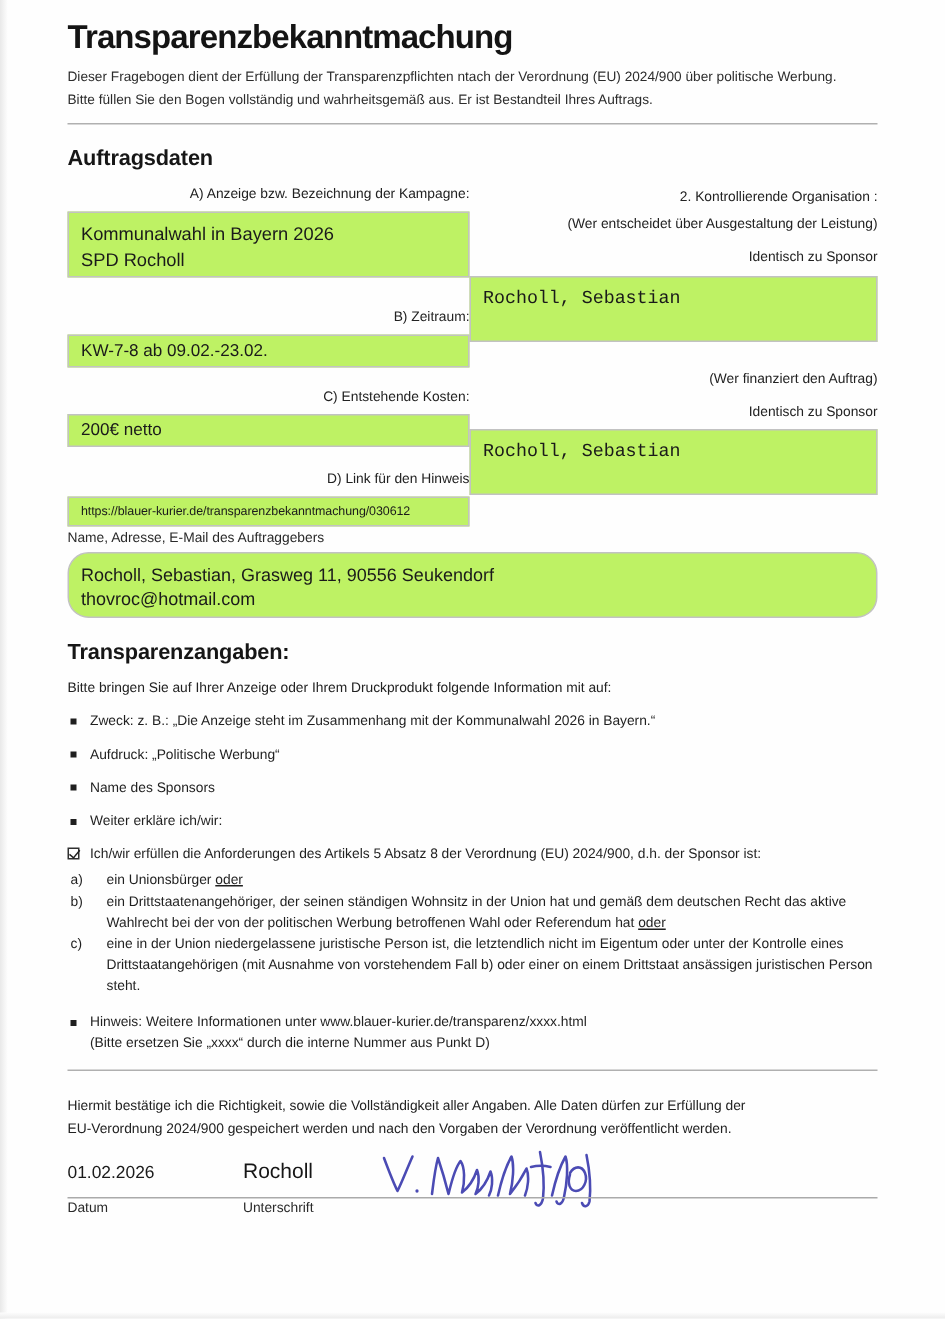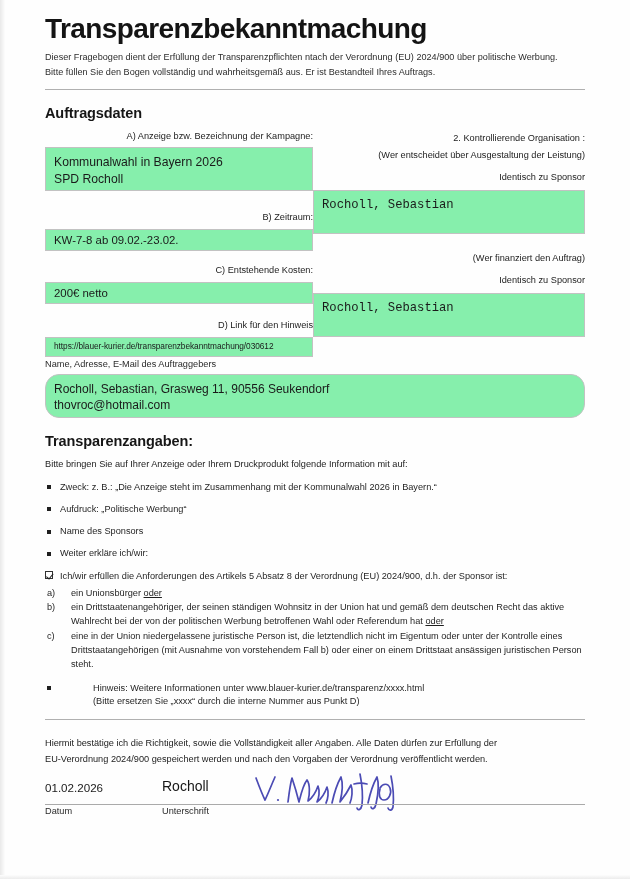--- a/index.html
+++ b/index.html
@@ -36,21 +36,21 @@
   }
   .content {
     position: absolute;
     left: 45px;
     top: 14px;
     width: 540px;
   }
 
   
   h1.doc-title {
-    font-size: 28px;
+    font-size: 22px;
     font-weight: bold;
     letter-spacing: -0.6px;
     margin: 0 0 7px 0;
     line-height: 1.04;
     color: #141414;
   }
   .intro {
     font-size: 9.1px;
     line-height: 1.62;
     color: #2c2c2c;
@@ -86,21 +86,21 @@
     color: #222;
     margin: 0 0 4px 0;
     line-height: 1.5;
     text-align: right;
   }
   .flabel.indent { padding-left: 10px; }
   .flabel.sub { padding-left: 12px; margin-top: 8px; margin-bottom: 5px; }
 
   .fbox {
     border: 1px solid #c2c2c2;
-    background: #86efac;
+    background: #bef264;
     box-sizing: border-box;
     padding: 6px 8px 5px 8px;
     font-size: 12.2px;
     line-height: 1.35;
     color: #1a1a1a;
     margin-bottom: 2px;
   }
   .fbox.tall   { height: 44px; }
   .fbox.tall2  { height: 44px; font-family: Liberation Mono, monospace; }
   .fbox.one    { height: 22px; padding-top: 3px; font-size: 11.4px; }
@@ -192,21 +192,21 @@
     margin-bottom: 0.5px;
   }
   ol.abc > li .mk {
     position: absolute;
     left: 2px;
     top: 0;
     font-size: 9.2px;
   }
   u.oder { text-decoration: underline; text-underline-offset: 1px; }
 
-  .hint-sub { display: block; margin-left: 33px; }
+  .hint-sub { display: block; }
 
   hr.rule2 {
     border: none;
     border-top: 1.4px solid #b0b0b0;
     margin: 10px 0 0 0;
   }
 
   .confirm {
     font-size: 9.2px;
     line-height: 1.68;

